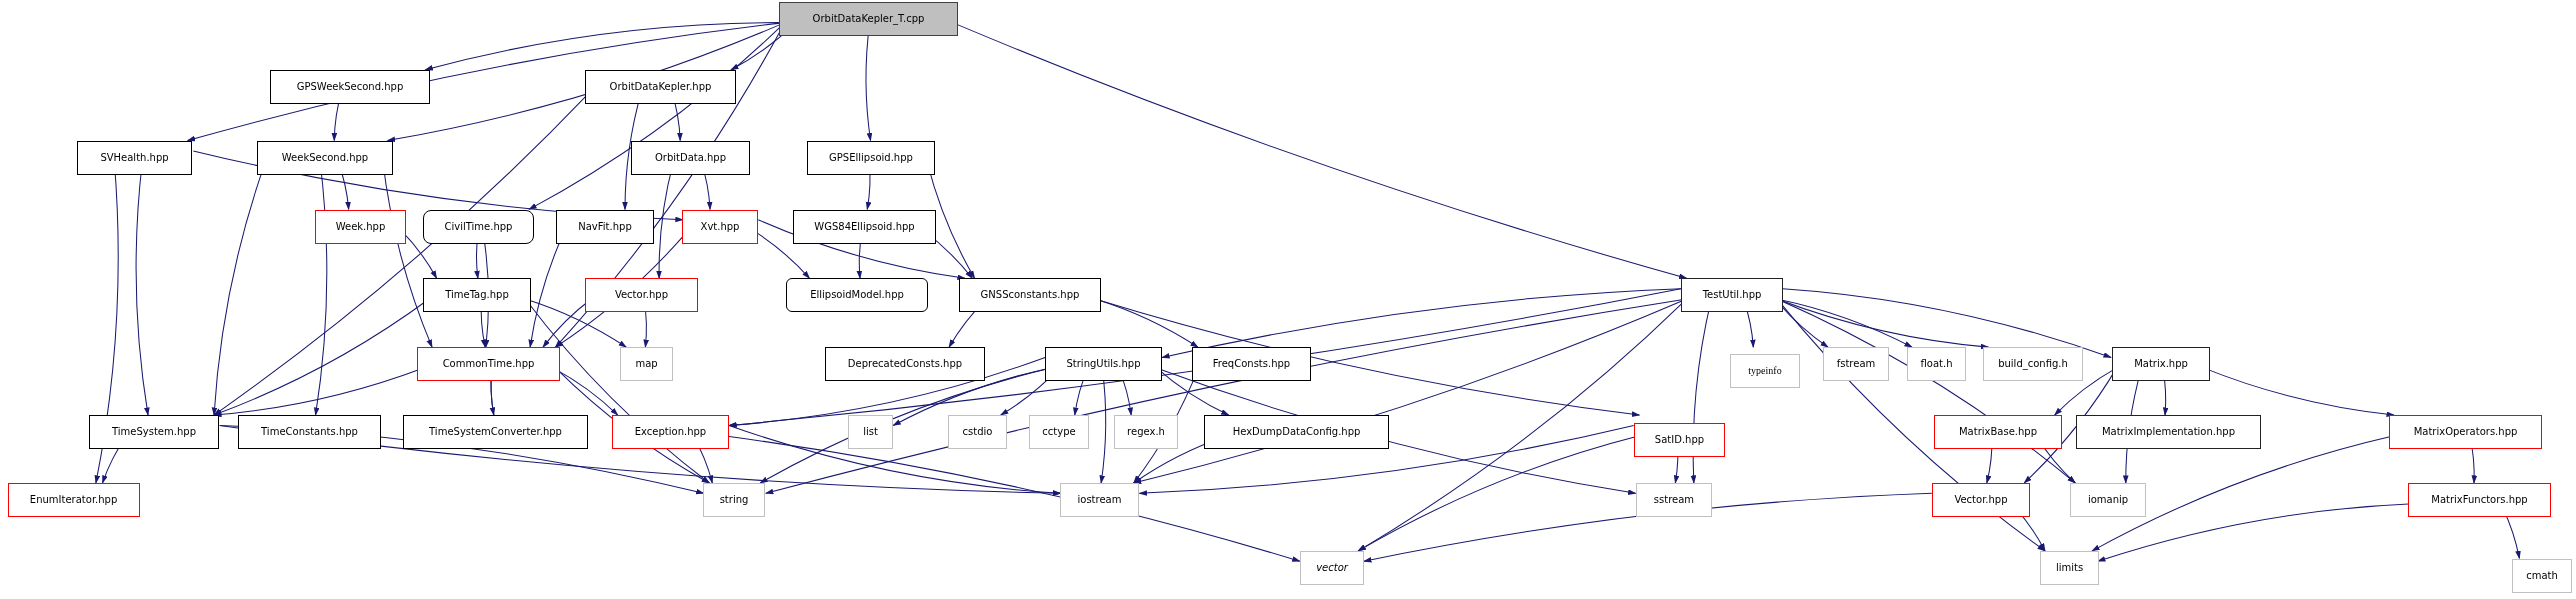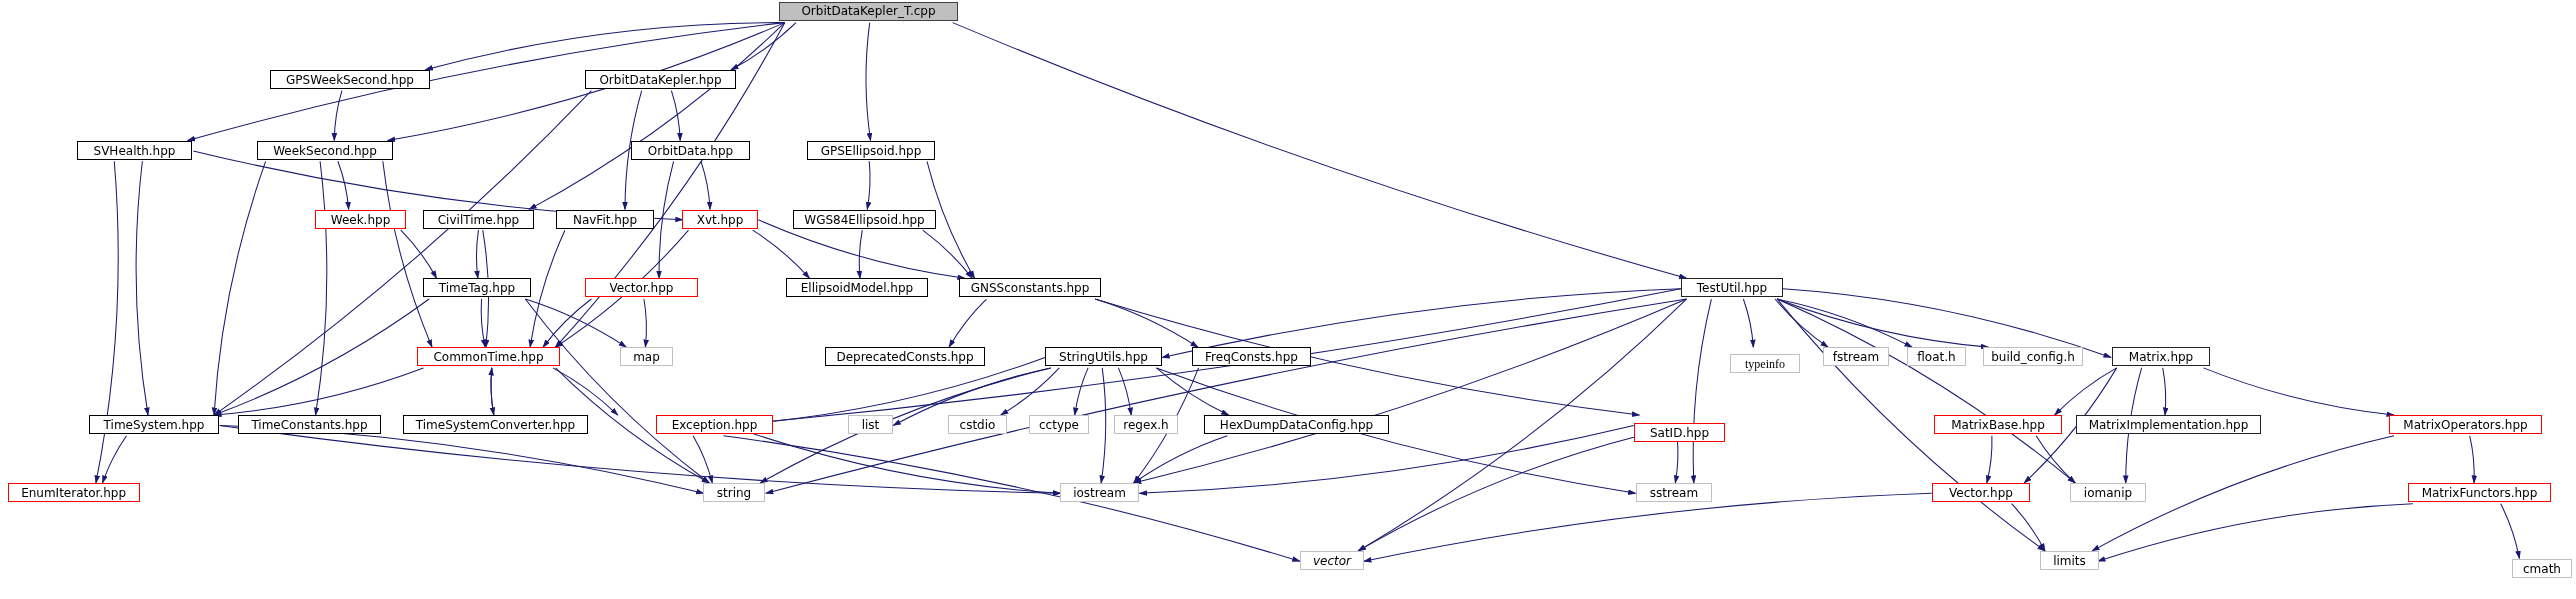--- a/index.html
+++ b/index.html
@@ -12,25 +12,25 @@
     font-family:"DejaVu Sans","Liberation Sans",sans-serif;
     overflow:hidden;
   }
   #edges{position:absolute;left:0;top:0;width:2576px;height:599px;}
   .node{
     position:absolute;
     box-sizing:border-box;
     display:flex;
     align-items:center;
     justify-content:center;
-    height:19px;
+    height:34px;
     border:0.9px solid #000000;
     background:#ffffff;
     color:#000000;
-    font-size:12px;
+    font-size:10px;
     line-height:1;
     white-space:nowrap;
     padding:0 5.7px;
     z-index:5;
   }
   .node.red{border-color:#ff0000;}
   .node.sys{border-color:#c0c0c0;}
   .node.root{background:#bfbfbf;border-color:#404040;}
   .node.thick{border-width:1.4px;border-color:#222222;}
 </style>
@@ -138,43 +138,43 @@
       <path d="M1731,451 Q1472.5392646202347,512.7579814028187 1207,523" stroke="#191970" stroke-width="1.1" fill="none" marker-end="url(#ah)"></path>
     </svg>
 <div class="node root" style="left: 779px; top: 1.9px; width: 179px;">OrbitDataKepler_T.cpp</div>
     <div class="node" style="left: 270px; top: 70px; width: 160px;">GPSWeekSecond.hpp</div>
     <div class="node" style="left: 585px; top: 70px; width: 151px;">OrbitDataKepler.hpp</div>
     <div class="node" style="left: 77px; top: 141px; width: 115px;">SVHealth.hpp</div>
     <div class="node" style="left: 257px; top: 141px; width: 136px;">WeekSecond.hpp</div>
     <div class="node" style="left: 631px; top: 141px; width: 119px;">OrbitData.hpp</div>
     <div class="node" style="left: 807px; top: 141px; width: 128px;">GPSEllipsoid.hpp</div>
     <div class="node red" style="left: 315px; top: 210px; width: 91px;">Week.hpp</div>
-    <div class="node" style="left: 423px; top: 210px; width: 111px;">CivilTime.hpp</div>
+    <div class="node" style="left: 423px; top: 210px; width: 111px; border-radius: 8px;">CivilTime.hpp</div>
     <div class="node" style="left: 556px; top: 210px; width: 98px;">NavFit.hpp</div>
     <div class="node red" style="left: 682px; top: 210px; width: 76px;">Xvt.hpp</div>
     <div class="node" style="left: 793px; top: 210px; width: 143px;">WGS84Ellipsoid.hpp</div>
     <div class="node" style="left: 423px; top: 278px; width: 108px;">TimeTag.hpp</div>
     <div class="node red" style="left: 585px; top: 278px; width: 113px;">Vector.hpp</div>
-    <div class="node" style="left: 786px; top: 278px; width: 142px;">EllipsoidModel.hpp</div>
+    <div class="node" style="left: 786px; top: 278px; width: 142px; border-radius: 6px;">EllipsoidModel.hpp</div>
     <div class="node" style="left: 959px; top: 278px; width: 142px;">GNSSconstants.hpp</div>
     <div class="node thick" style="left: 1681px; top: 278px; width: 102px;">TestUtil.hpp</div>
     <div class="node red" style="left: 417px; top: 347px; width: 143px;">CommonTime.hpp</div>
     <div class="node sys" style="left: 620px; top: 347px; width: 53px;">map</div>
     <div class="node" style="left: 825px; top: 347px; width: 160px;">DeprecatedConsts.hpp</div>
     <div class="node" style="left: 1045px; top: 347px; width: 117px;">StringUtils.hpp</div>
     <div class="node" style="left: 1192px; top: 347px; width: 119px;">FreqConsts.hpp</div>
     <div class="node sys" style="left: 1730px; top: 354px; width: 70px; font-family: Liberation Serif, serif;">typeinfo</div>
     <div class="node sys" style="left: 1823px; top: 347px; width: 66px;">fstream</div>
     <div class="node sys" style="left: 1907px; top: 347px; width: 59px;">float.h</div>
     <div class="node sys" style="left: 1983px; top: 347px; width: 100px;">build_config.h</div>
     <div class="node thick" style="left: 2112px; top: 347px; width: 98px;">Matrix.hpp</div>
     <div class="node" style="left: 89px; top: 415px; width: 130px;">TimeSystem.hpp</div>
     <div class="node" style="left: 238px; top: 415px; width: 143px;">TimeConstants.hpp</div>
     <div class="node" style="left: 403px; top: 415px; width: 185px;">TimeSystemConverter.hpp</div>
-    <div class="node red" style="left: 612px; top: 415px; width: 117px; margin-left: 44px;">Exception.hpp</div>
+    <div class="node red" style="left: 612px; top: 415px; width: 117px;">Exception.hpp</div>
     <div class="node sys" style="left: 848px; top: 415px; width: 45px;">list</div>
     <div class="node sys" style="left: 948px; top: 415px; width: 59px;">cstdio</div>
     <div class="node sys" style="left: 1029px; top: 415px; width: 60px;">cctype</div>
     <div class="node sys" style="left: 1114px; top: 415px; width: 64px;">regex.h</div>
     <div class="node" style="left: 1204px; top: 415px; width: 185px; text-align: center;">HexDumpDataConfig.hpp</div>
     <div class="node red" style="left: 1634px; top: 423px; width: 91px;">SatID.hpp</div>
     <div class="node red" style="left: 1934px; top: 415px; width: 128px;">MatrixBase.hpp</div>
     <div class="node thick" style="left: 2076px; top: 415px; width: 185px;">MatrixImplementation.hpp</div>
     <div class="node red" style="left: 2389px; top: 415px; width: 153px;">MatrixOperators.hpp</div>
     <div class="node red" style="left: 7.6px; top: 483px; width: 132px;">EnumIterator.hpp</div>

